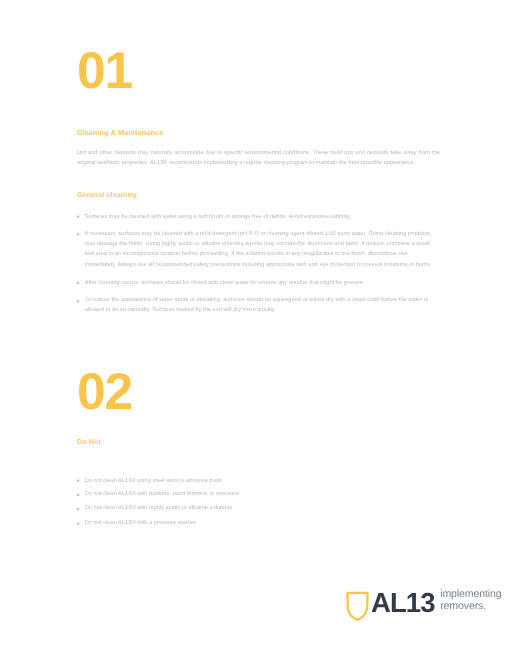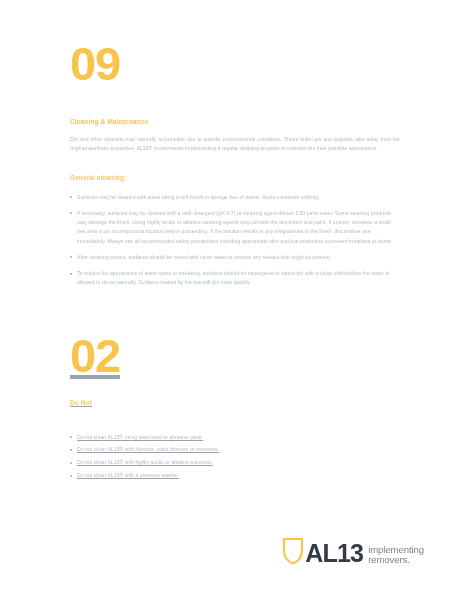--- a/index.html
+++ b/index.html
@@ -88,29 +88,29 @@
     content: "";
     position: absolute;
     left: 0;
     top: 3.6px;
     width: 2px;
     height: 2px;
     background: #b8c0c8;
   }
 
   
-  #section-02 { margin-top: 44px; text-decoration: underline; }
+  #section-02 { margin-top: 44px; }
 
   
   .logo {
     position: absolute;
-    right: 40px;
+    right: 8px;
     bottom: 34px;
     display: flex;
-    align-items: flex-end;
+    align-items: flex-start;
     gap: 3px;
   }
   .logo-shield { display: block; }
   .logo-wordmark {
     font-size: 25px;
     font-weight: 700;
     color: #343b46;
     letter-spacing: -0.8px;
     line-height: 1;
     margin-left: -2px;
@@ -123,21 +123,21 @@
     margin-left: 2px;
   }
 </style>
 </head>
 <body>
 
 <div class="page">
 
   <div id="section-01">
 
-    <div class="section-number">09</div>
+    <div class="section-number">01</div>
 
     <div class="section-title">Cleaning &amp; Maintenance</div>
 
     <p class="intro">Dirt and other deposits may naturally accumulate due to specific environmental conditions. These build ups and deposits take away from the original aesthetic properties. AL13® recommends implementing a regular cleaning program to maintain the best possible appearance.</p>
 
     <div class="sub-title">General cleaning:</div>
 
     <ul class="bullet-list" id="general-cleaning-list">
       <li class="bullet-item">Surfaces may be cleaned with water using a soft brush or sponge free of debris. Avoid excessive rubbing.</li>
       <li class="bullet-item">If necessary, surfaces may be cleaned with a mild detergent (pH 6-7) or cleaning agent diluted 1:50 parts water. Some cleaning products may damage the finish. Using highly acidic or alkaline cleaning agents may corrode the aluminium and paint. If unsure, complete a small test area in an inconspicuous location before proceeding. If the solution results in any irregularities to the finish, discontinue use immediately. Always use all recommended safety precautions including appropriate skin and eye protection to prevent irritations or burns.</li>

